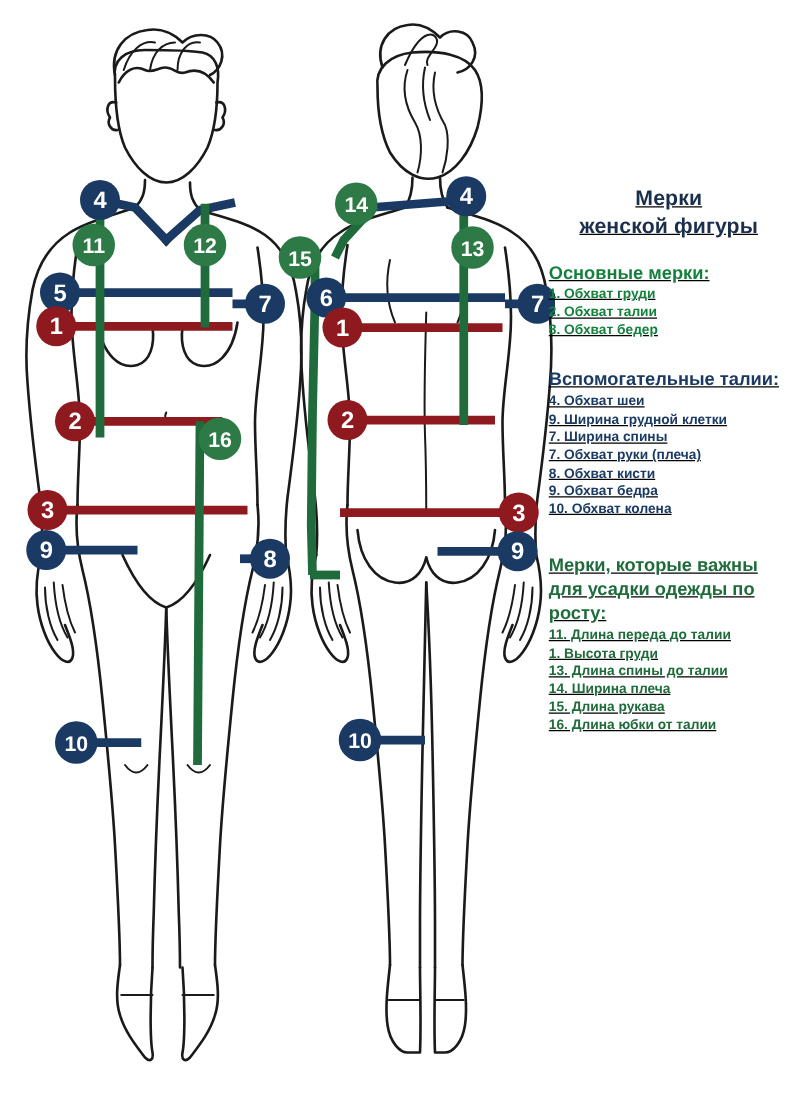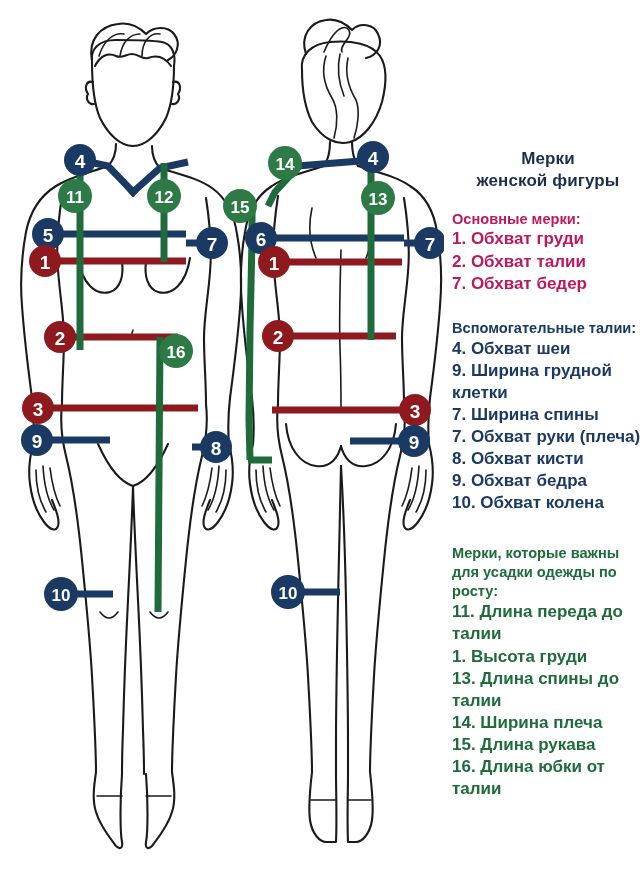--- a/index.html
+++ b/index.html
@@ -9,38 +9,38 @@
     background:#ffffff;
   }
   #stage{position:absolute;inset:0;width:644px;height:885px;}
 
   
   #figures{position:absolute;left:0;top:0;width:444px;height:885px;}
   #figures svg{display:block;width:444px;height:885px;}
 
   
   #panel{
-    position:absolute;left:452px;top:0;width:192px;height:885px;
+    position:absolute;left:439px;top:0;width:192px;height:885px;text-decoration:underline;
   }
   .panel-title{
     text-align:center;
     color:#1b2f4b;
     font-weight:bold;
     font-size:17px;
     line-height:1.28;
     margin-top:148px;
     letter-spacing:.1px;
   }
   .blk{margin-top:18px;}
   .blk .hdr{font-weight:bold;line-height:1.30;font-size:14.6px;}
   .blk ul{list-style:none;margin:0;padding:0;}
   .blk li{
-    font-weight:bold;font-size:17px;line-height:1.30;
+    font-weight:bold;font-size:11px;line-height:1.30;
   }
-  .blk.red-blk   .hdr,.blk.red-blk   li{color:#be185d;}
+  .blk.red-blk   .hdr,.blk.red-blk   li{color:#15803d;}
   .blk.navy-blk  .hdr,.blk.navy-blk  li{color:#1b3a63;}
   .blk.green-blk .hdr,.blk.green-blk li{color:#1f6b3b;}
   .blk.navy-blk{margin-top:24px;}
   .blk.green-blk{margin-top:30px;}
 
   
   text{font-family:"Liberation Sans","DejaVu Sans",sans-serif;}
 </style>
 </head>
 <body>
@@ -339,21 +339,21 @@
     <div class="panel-title">
       <div>Мерки</div>
       <div>женской фигуры</div>
     </div>
 
     <div class="blk red-blk">
       <div class="hdr">Основные мерки:</div>
       <ul>
         <li>1. Обхват груди</li>
         <li>2. Обхват талии</li>
-        <li>7. Обхват бедер</li>
+        <li>8. Обхват бедер</li>
       </ul>
     </div>
 
     <div class="blk navy-blk">
       <div class="hdr">Вспомогательные талии:</div>
       <ul>
         <li>4. Обхват шеи</li>
         <li>9. Ширина грудной клетки</li>
         <li>7. Ширина спины</li>
         <li>7. Обхват руки (плеча)</li>

